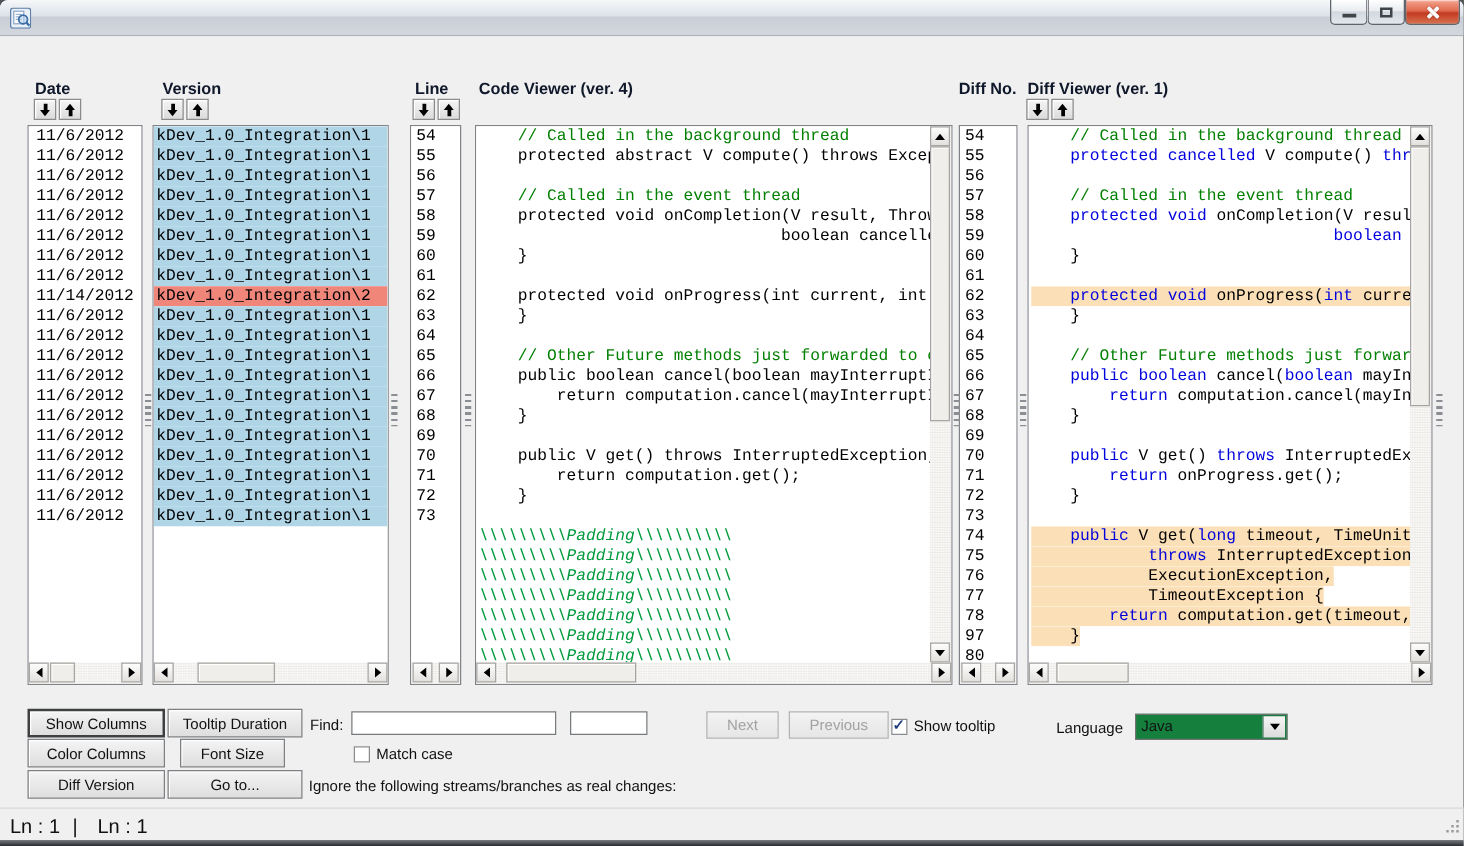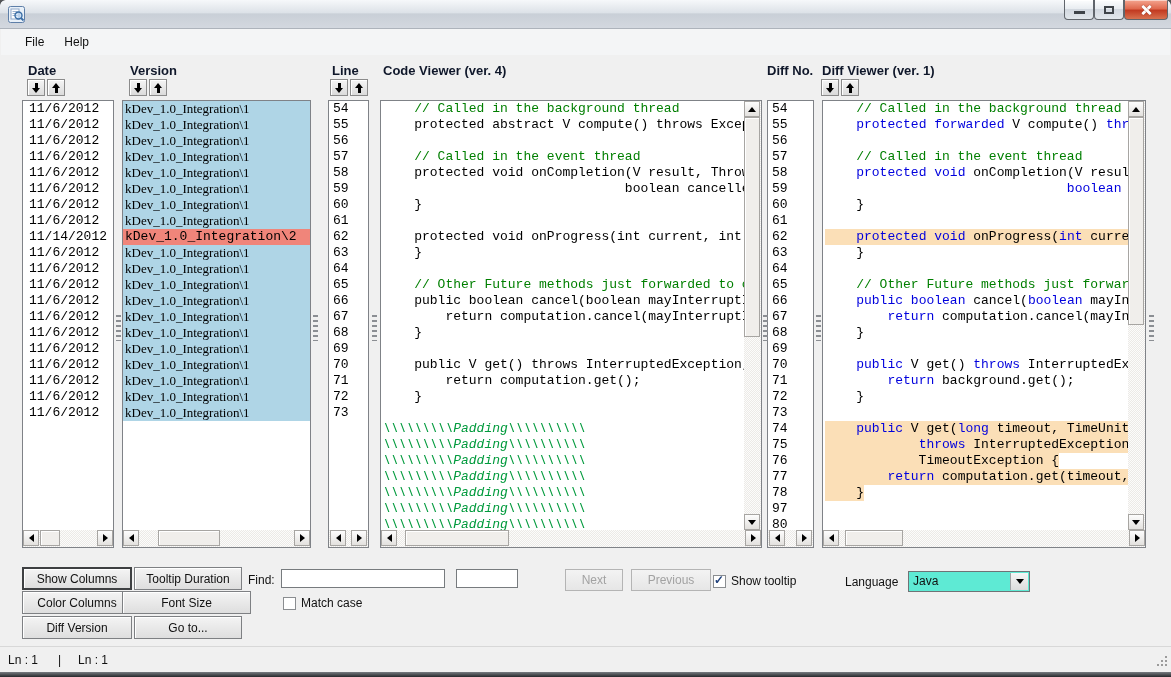--- a/index.html
+++ b/index.html
@@ -39,21 +39,21 @@
   .sg.up::after{content:"";position:absolute;left:3px;bottom:0;width:3px;height:5px;background:#000;}
   
   .panel{position:absolute;top:100px;height:448px;background:#fff;border:1px solid #7F8287;box-sizing:border-box;padding-left:38px;}
   .pcontent{position:absolute;left:0;top:0;right:0;bottom:17px;overflow:hidden;background:#fff;
             font-family:"Liberation Mono","DejaVu Sans Mono",monospace;font-size:13px;line-height:16px;}
   .pcontent.withv{right:17px;}
   .lrow{height:16px;white-space:pre;overflow:hidden;}
   .daterow{padding-left:6px;}
   .vrow{padding-left:2px;}
   .numrow{padding-left:4px;}
-  .v-blue{background:var(--version-highlight);font-family:Liberation Serif, serif;}
+  .v-blue{background:var(--version-highlight);}
   .v-red{background:var(--version-changed);}
   .crow{height:16px;white-space:pre;overflow:hidden;padding-left:2px;}
   .ls{display:inline-block;white-space:pre;}
   .ls.hl{background:var(--diff-highlight);}
   .k{color:var(--keyword);} .c{color:var(--comment);} .p{color:var(--padding);font-style:italic;}
   
   .hscroll{position:absolute;left:0;right:0;bottom:0;height:17px;
            background:repeating-conic-gradient(#FCFCFB 0% 25%,#ECEAE7 25% 50%) 0 0/2px 2px;}
   .vscroll{position:absolute;top:0;right:0;bottom:17px;width:17px;
            background:repeating-conic-gradient(#FCFCFB 0% 25%,#ECEAE7 25% 50%) 0 0/2px 2px;}
@@ -71,26 +71,26 @@
   .btn{position:absolute;width:110px;height:23px;background:linear-gradient(#F4F4F4,#DEDEDE);
        border:1px solid #7E8083;font-size:12px;color:#111;display:flex;align-items:center;justify-content:center;
        box-sizing:border-box;box-shadow:inset 1px 1px 0 #fff;}
   .btn.focused{border:2px solid #3E4042;text-align:right;}
   .btn.disabled{color:#A2A2A2;border-color:#B4B4B4;box-shadow:none;background:linear-gradient(#F3F3F3,#E6E6E6);}
   .lbl{position:absolute;font-size:12px;color:#111;white-space:nowrap;}
   .tinput{position:absolute;height:19px;background:#fff;border:1px solid #777B7E;box-sizing:border-box;
           font-size:12px;font-family:"Liberation Sans",sans-serif;padding:1px 3px;color:#111;}
   .cb{position:absolute;width:13px;height:13px;background:#fff;border:1px solid #8A8D90;box-sizing:border-box;}
   .cb.checked::after{content:"\2713";position:absolute;left:0px;top:-3px;font-size:12px;font-weight:bold;color:#21427C;}
-  .combo{position:absolute;left:908px;top:571px;width:122px;height:21px;background:#5eead4;border:1px solid #6F7376;box-sizing:border-box;}
+  .combo{position:absolute;left:908px;top:571px;width:122px;height:21px;background:#15803d;border:1px solid #6F7376;box-sizing:border-box;}
   .combo .ctxt{position:absolute;left:4px;top:2px;font-size:12px;color:#111;}
   .combo .cdrop{position:absolute;right:1px;top:1px;bottom:1px;width:17px;background:linear-gradient(#F5F5F5,#DCDCDC);
                 border-left:1px solid #9FA2A5;display:flex;align-items:center;justify-content:center;}
   
-  .statusbar{position:absolute;left:0;top:646px;width:1171px;height:26px;background:#F0F0F0;border-top:1px solid #D8D8D8;font-size:12px;color:#111;}
+  .statusbar{position:absolute;left:0;top:646px;width:1171px;height:26px;background:#F0F0F0;border-top:1px solid #D8D8D8;font-size:16px;color:#111;}
   .statusbar span{position:absolute;top:6px;}
   .resizegrip{position:absolute;right:4px;bottom:4px;width:13px;height:13px;}
   .resizegrip::after{content:"";position:absolute;right:0;bottom:0;width:2px;height:2px;background:#9B9B9B;
      box-shadow:-4px 0 #9B9B9B,-8px 0 #9B9B9B,0 -4px #9B9B9B,-4px -4px #9B9B9B,0 -8px #9B9B9B;}
   .bottomedge{position:absolute;left:0;bottom:0;width:1171px;height:5px;background:linear-gradient(#787C81,#26282B);}
 </style>
 </head>
 <body>
 
 <div class="window">
@@ -111,24 +111,20 @@
   <div class="capbtn min">
       <span class="g-min"></span>
     </div>
   <div class="capbtn max">
       <span class="g-max"></span>
     </div>
   <div class="capbtn close">
       <span class="g-close"></span>
     </div>
 
-  <div class="menubar">
-    <span class="menuitem">File</span>
-    <span class="menuitem">Help</span>
-  </div>
 
   <span class="hdr" style="left:28px">Date</span>
   <span class="hdr" style="left:130px">Version</span>
   <span class="hdr" style="left:332px">Line</span>
   <span class="hdr" style="left:383px">Code Viewer (ver. 4)</span>
   <span class="hdr" style="left:767px">Diff No.</span>
   <span class="hdr" style="left:822px">Diff Viewer (ver. 1)</span>
 
   <div class="sortpair" style="left:27px">
     <div class="sbtn">
@@ -350,41 +346,42 @@
         </div>
       <div class="scbtn" style="right:1px">
           <span class="t-r"></span>
         </div>
     </div>
   </div>
 
   <div class="panel" style="left:822px;width:324px">
     <div class="pcontent withv">
         <div class="crow"><span class="ls"><span class="c">    // Called in the background thread</span></span></div>
-        <div class="crow"><span class="ls"><span>    </span><span class="k">protected</span><span> </span><span class="k">forwarded</span><span> V compute() </span><span class="k">throws</span></span></div>
+        <div class="crow"><span class="ls"><span>    </span><span class="k">protected</span><span> </span><span class="k">cancelled</span><span> V compute() </span><span class="k">throws</span></span></div>
         <div class="crow"><span class="ls"><span></span></span></div>
         <div class="crow"><span class="ls"><span class="c">    // Called in the event thread</span></span></div>
         <div class="crow"><span class="ls"><span>    </span><span class="k">protected</span><span> </span><span class="k">void</span><span> onCompletion(V result, Throwable exception,</span></span></div>
         <div class="crow"><span class="ls"><span>                               </span><span class="k">boolean</span><span> cancelled) {</span></span></div>
         <div class="crow"><span class="ls"><span>    }</span></span></div>
         <div class="crow"><span class="ls"><span></span></span></div>
         <div class="crow"><span class="ls hl"><span>    </span><span class="k">protected</span><span> </span><span class="k">void</span><span> onProgress(</span><span class="k">int</span><span> current, </span></span></div>
         <div class="crow"><span class="ls"><span>    }</span></span></div>
         <div class="crow"><span class="ls"><span></span></span></div>
         <div class="crow"><span class="ls"><span class="c">    // Other Future methods just forwarded to computation.</span></span></div>
         <div class="crow"><span class="ls"><span>    </span><span class="k">public</span><span> </span><span class="k">boolean</span><span> cancel(</span><span class="k">boolean</span><span> mayInterruptIfRunning) {</span></span></div>
         <div class="crow"><span class="ls"><span>        </span><span class="k">return</span><span> computation.cancel(mayInterruptIfRunning);</span></span></div>
         <div class="crow"><span class="ls"><span>    }</span></span></div>
         <div class="crow"><span class="ls"><span></span></span></div>
         <div class="crow"><span class="ls"><span>    </span><span class="k">public</span><span> V get() </span><span class="k">throws</span><span> InterruptedException, ExecutionException {</span></span></div>
-        <div class="crow"><span class="ls"><span>        </span><span class="k">return</span><span> background.get();</span></span></div>
+        <div class="crow"><span class="ls"><span>        </span><span class="k">return</span><span> onProgress.get();</span></span></div>
         <div class="crow"><span class="ls"><span>    }</span></span></div>
         <div class="crow"><span class="ls"><span></span></span></div>
         <div class="crow"><span class="ls hl"><span>    </span><span class="k">public</span><span> V get(</span><span class="k">long</span><span> timeout, TimeUnit unit)</span></span></div>
         <div class="crow"><span class="ls hl"><span>            </span><span class="k">throws</span><span> InterruptedException,</span></span></div>
+        <div class="crow"><span class="ls hl"><span>            ExecutionException,</span></span></div>
         <div class="crow"><span class="ls hl"><span>            TimeoutException {</span></span></div>
         <div class="crow"><span class="ls hl"><span>        </span><span class="k">return</span><span> computation.get(timeout, unit);</span></span></div>
         <div class="crow"><span class="ls hl"><span>    }</span></span></div>
         <div class="crow"><span class="ls"><span></span></span></div>
       </div>
     <div class="vscroll">
       <div class="scbtn" style="top:0;left:0">
           <span class="t-u"></span>
         </div>
       <div class="thumbv" style="top:16px;height:208px"></div>
@@ -406,21 +403,21 @@
   <div class="grip" style="left:116px"></div>
   <div class="grip" style="left:313px"></div>
   <div class="grip" style="left:372px"></div>
   <div class="grip" style="left:763px"></div>
   <div class="grip" style="left:816px"></div>
   <div class="grip" style="left:1149px"></div>
 
   <div class="btn focused" style="left:22px;top:567px">Show Columns</div>
   <div class="btn" style="left:134px;top:567px;width:108px">Tooltip Duration</div>
   <div class="btn" style="left:22px;top:591px">Color Columns</div>
-  <div class="btn" style="left:122px;top:591px;width:129px">Font Size</div>
+  <div class="btn" style="left:144px;top:591px;width:84px">Font Size</div>
   <div class="btn" style="left:22px;top:616px">Diff Version</div>
   <div class="btn" style="left:134px;top:616px;width:108px">Go to...</div>
 
   <span class="lbl" style="left:248px;top:573px">Find:</span>
   <input class="tinput" style="left: 281px; top: 569px; width: 164px;" value="">
   <input class="tinput" style="left: 456px; top: 569px; width: 62px;" value="">
   <div class="btn disabled" style="left:565px;top:569px;width:58px;height:22px">Next</div>
   <div class="btn disabled" style="left:631px;top:569px;width:80px;height:22px">Previous</div>
 
   <div class="cb" style="left:283px;top:597px"></div>
@@ -430,20 +427,21 @@
   <span class="lbl" style="left:731px;top:574px">Show tooltip</span>
 
   <span class="lbl" style="left:845px;top:575px">Language</span>
   <div class="combo">
     <span class="ctxt">Java</span>
     <span class="cdrop">
         <span class="t-d"></span>
       </span>
   </div>
 
+  <span class="lbl" style="left:247px;top:622px">Ignore the following streams/branches as real changes:</span>
   <input class="tinput" style="left: 543px; top: 619px; width: 146px; margin-top: 48px;" value="_Integration">
 
   <div class="statusbar">
     <span style="left:8px">Ln : 1</span>
     <span style="left:58px">|</span>
     <span style="left:78px">Ln : 1</span>
     <span class="resizegrip"></span>
   </div>
   <div class="bottomedge"></div>
 

